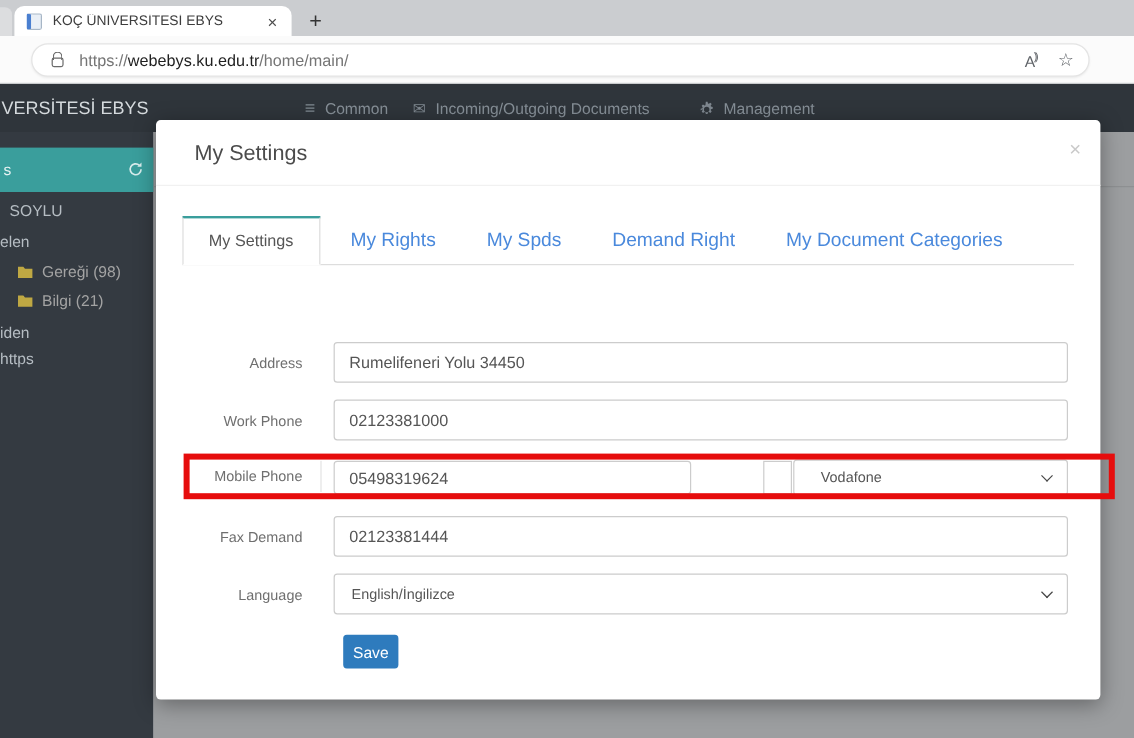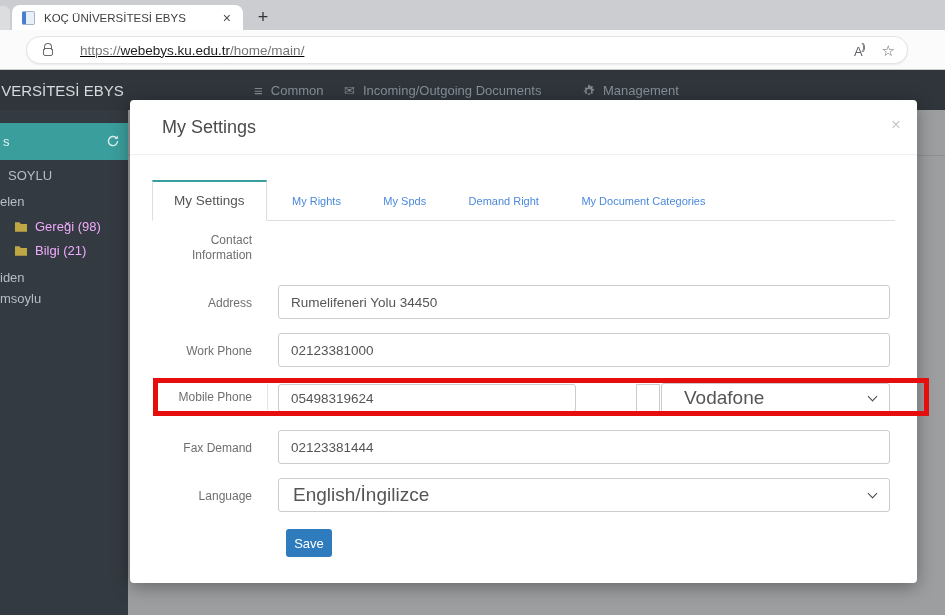--- a/index.html
+++ b/index.html
@@ -21,21 +21,21 @@
   .tab-close { font-size:14px; color:#4d4d4d; padding:0 4px; cursor:default; }
   .newtab-btn { left:250px; top:4px; width:26px; height:26px; font-size:18px; color:#333;
     display:flex; align-items:center; justify-content:center; }
 
   .toolbar { left:0; top:30px; width:945px; height:40px; background:#fbfbfb; border-bottom:1px solid #c9cbcd; }
   .url-pill { left:26px; top:6px; width:882px; height:28px; background:#fff; border:1px solid #e4e4e4;
     border-radius:14px; box-shadow:0 1px 2px rgba(0,0,0,0.07); display:flex; align-items:center; padding:0 12px 0 16px; }
   .lock { width:10px; height:8px; border:1.3px solid #6a6a6a; border-radius:2px; position:relative; margin-top:4px; flex:0 0 auto; }
   .lock::before { content:""; position:absolute; width:6px; height:6px; border:1.3px solid #6a6a6a; border-bottom:none;
     border-radius:4px 4px 0 0; top:-6px; left:0.4px; }
-  .url-text { font-size:13.5px; margin-left:27px; white-space:nowrap; flex:1;text-decoration:underline; }
+  .url-text { font-size:13.5px; margin-left:13px; white-space:nowrap; flex:1; }
   .url-dim { color:#757575; }
   .url-host { color:#1f1f1f; }
   .pill-icon { color:#5f6368; font-size:15px; margin-left:18px; flex:0 0 auto; line-height:1; }
   .read-aloud { font-size:13px; color:#5f6368; letter-spacing:-1px; }
   .read-aloud .arcs { font-size:9px; vertical-align:6px; letter-spacing:-2px; }
   .fav-hub { left:916px; top:38px; width:24px; height:24px; color:#404040; }
   .fav-hub .star { font-size:16px; }
   .fav-hub .lines { position:absolute; right:-2px; top:4px; font-size:10px; background:#fbfbfb; line-height:1; }
 
   
@@ -47,44 +47,44 @@
   .nav-item.active .nav-ico { color:#cfe3e2; }
   .nav-menu-glyph { font-size:15px; font-weight:bold; }
   .nav-mail-glyph { font-size:13px; }
 
   
   .sidebar { left:0; top:110px; width:128px; height:505px; background:var(--sidebar_bg); }
   .side-head { position:absolute; left:0; top:13px; width:128px; height:37px; background:var(--teal); }
   .side-head-text { position:absolute; left:3px; top:0; height:37px; display:flex; align-items:center; font-size:13px; color:#e6f2f2; }
   .refresh-ico { position:absolute; left:106px; top:11px; }
   .side-item { position:absolute; font-size:13px; color:#b6bdc3; white-space:nowrap; }
-  .side-folder { display:flex; align-items:center; gap:7px; color:#f0abfc; }
+  .side-folder { display:flex; align-items:center; gap:7px; color:#a3a3a3; }
   .folder-ico { color:var(--folder_yellow); display:inline-flex; line-height:0; }
 
   
   .overlay { left:128px; top:110px; width:817px; height:505px; background:var(--overlay); z-index:2; }
   .overlay-line { position:absolute; left:0; top:45px; width:100%; height:1px; background:#8e9092; }
 
   
   .modal { left:130px; top:100px; width:787px; height:483px; background:#fff; border-radius:4px;
     box-shadow:0 4px 18px rgba(0,0,0,0.35); z-index:10; }
   .modal-header { position:absolute; left:0; top:0; width:100%; height:55px; border-bottom:1px solid #f1f1f1; }
   .modal-title { position:absolute; left:32px; top:0; height:55px; display:flex; align-items:center; font-size:18px; color:#4b4b4b; }
   .modal-close { position:absolute; right:16px; top:0; height:50px; display:flex; align-items:center; font-size:17px; color:#c9c9c9; }
 
   .tabs-row { position:absolute; left:22px; right:22px; top:80px; height:41px; border-bottom:1px solid #ddd; white-space:nowrap; }
   .tab-active { display:inline-block; height:41px; line-height:37px; padding:0 21px; margin-bottom:-1px;
     border-top:2px solid var(--teal); border-left:1px solid #ddd; border-right:1px solid #ddd; border-bottom:1px solid #fff;
     background:#fff; color:#555; font-size:13.5px; position:relative; top:0; }
-  .tab-link { display:inline-block; line-height:40px; padding:0 17px; margin-left:4px; color:var(--link_blue); font-size:11px;text-align:right; }
+  .tab-link { display:inline-block; line-height:40px; padding:0 17px; margin-left:4px; color:var(--link_blue); font-size:16px;text-align:right; }
 
   .f-label { position:absolute; left:22px; width:100px; text-align:right; font-size:12px; color:#6f6f6f; line-height:15px; }
   .f-input { position:absolute; left:148px; width:612px; height:34px; border:1px solid #ccc; border-radius:3px;
     font-family:"Liberation Sans", sans-serif; font-size:13.5px; color:#555; padding:0 12px; background:#fff; outline:none; }
-  .f-select { position:absolute; border:1px solid #ccc; border-radius:3px; background:#fff; font-size:19px; color:#555;
+  .f-select { position:absolute; border:1px solid #ccc; border-radius:3px; background:#fff; font-size:12px; color:#555;
     display:flex; align-items:center; }
   .chev { width:7px; height:7px; border-right:1.6px solid #444; border-bottom:1.6px solid #444;
     transform:rotate(45deg); position:absolute; right:13px; top:50%; margin-top:-5px; }
   .addon-box { position:absolute; border:1px solid #ccc; background:#fff; }
   .save-btn { position:absolute; left:156px; top:429px; width:46px; height:28px; background:var(--save_blue);
     color:#fff; font-size:13px; border:none; border-radius:3px; font-family:"Liberation Sans", sans-serif; }
 
   
   .red-annotation { left:153px; top:378px; width:776px; height:38px; border:5px solid var(--annotation_red); z-index:30; pointer-events:none; }
   .red-inner-sep { position:absolute; left:109px; top:1px; bottom:1px; width:1px; background:#e3e3e3; }
@@ -161,42 +161,41 @@
   </div>
   <div class="side-item side-folder" style="left:14px; top:133px;">
     <span class="folder-ico">
       <svg width="14" height="12" viewBox="0 0 16 14">
           <path fill="currentColor" d="M1 1.5h5.2L7.8 3.5H15v9H1z"></path>
         </svg>
     </span>
     <span>Bilgi (21)</span>
   </div>
   <div class="side-item" style="left:0px; top:160px;">iden</div>
-  <div class="side-item" style="left:0px; top:181px;">msoylu</div>
+  <div class="side-item" style="left:0px; top:181px;">https</div>
 </div>
 
 <div class="abs overlay">
   <div class="overlay-line"></div>
 </div>
 
 <div class="abs modal">
   <div class="modal-header">
     <span class="modal-title">My Settings</span>
     <span class="modal-close">×</span>
   </div>
 
   <div class="tabs-row">
     <span class="tab-active">My Settings</span>
     <span class="tab-link">My Rights</span>
     <span class="tab-link">My Spds</span>
     <span class="tab-link">Demand Right</span>
     <span class="tab-link">My Document Categories</span>
   </div>
 
-  <div class="f-label" style="top:133px;">Contact Information</div>
 
   <div class="f-label" style="top:196px;">Address</div>
   <input class="f-input" style="top: 185px;" value="Rumelifeneri Yolu 34450">
 
   <div class="f-label" style="top:244px;">Work Phone</div>
   <input class="f-input" style="top: 233px;" value="02123381000">
 
   <div class="f-label" style="top:290px;">Mobile Phone</div>
   <input class="f-input" style="top: 284px; height: 28px; width: 298px;" value="05498319624">
   <div class="addon-box" style="left:506px; top:284px; width:24px; height:28px;"></div>

